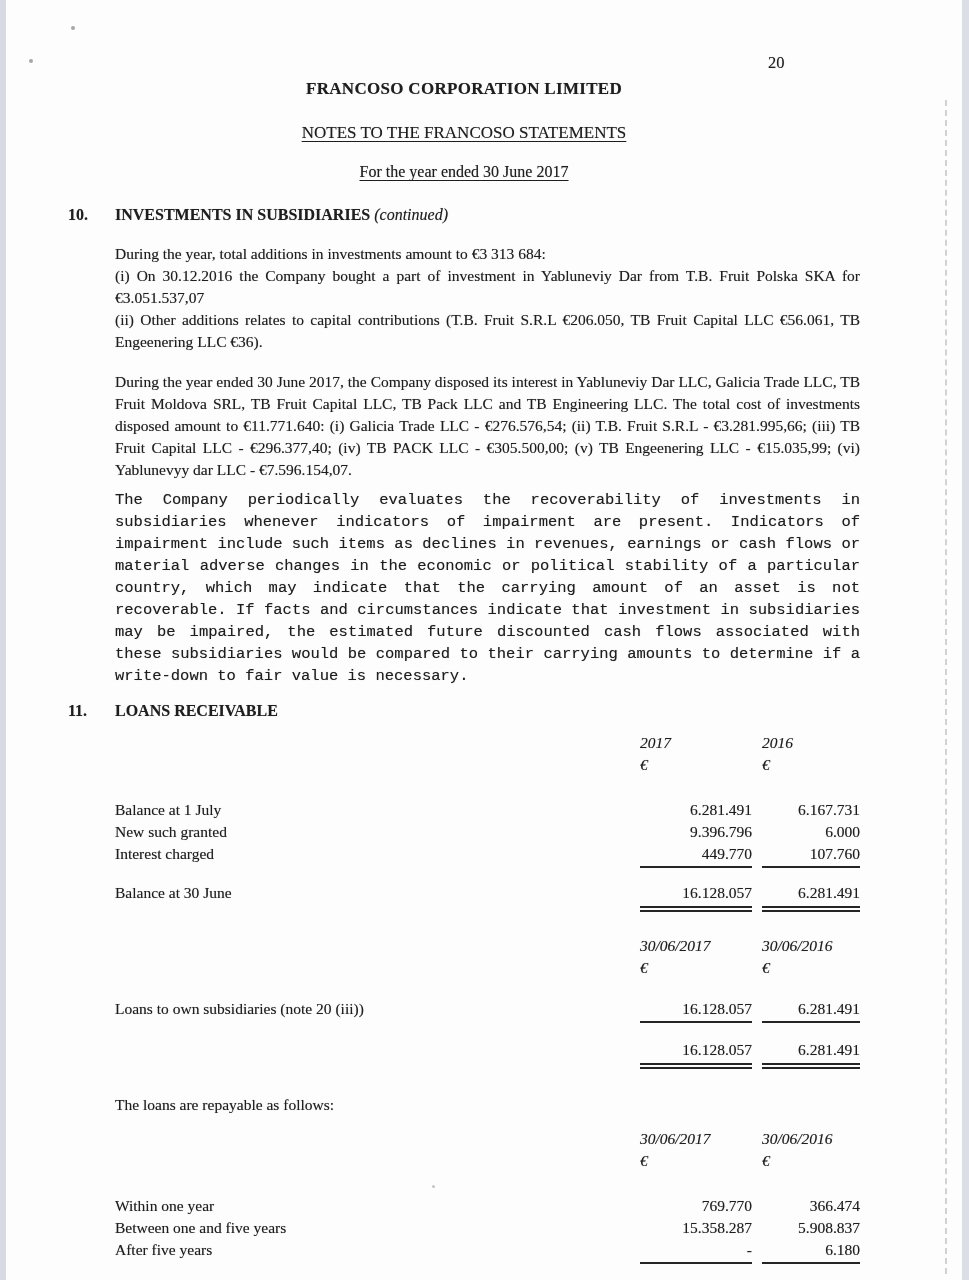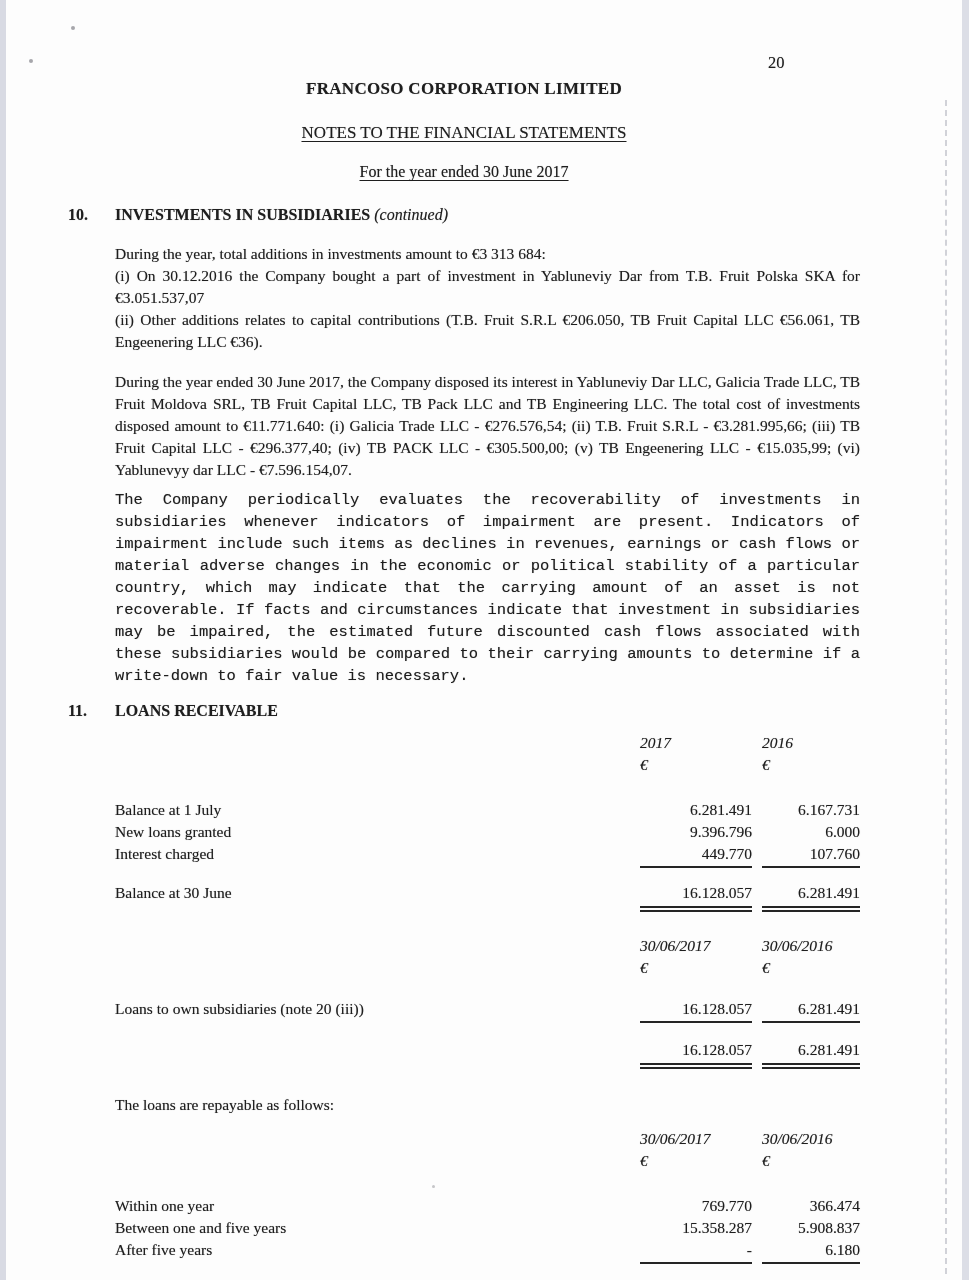--- a/index.html
+++ b/index.html
@@ -73,21 +73,21 @@
   <div class="speck s1"></div>
   <div class="speck s2"></div>
   <div class="speck s3"></div>
 
   <div class="pageno">20</div>
 
   <div class="content">
 
     <div class="center company-title">FRANCOSO CORPORATION LIMITED</div>
     <div class="center doc-title">
-      <span>NOTES TO THE FINANCIAL STATEMENTS</span>
+      <span>NOTES TO THE FRANCOSO STATEMENTS</span>
     </div>
     <div class="center period">
       <span>For the year ended 30 June 2017</span>
     </div>
 
     <div class="sec-heading h10">
       <span class="sec-num">10.</span>
       <span>
         <span>INVESTMENTS IN SUBSIDIARIES</span>
         <span class="continued">(continued)</span>
@@ -119,21 +119,21 @@
       <div class="c1">€</div>
       <div class="c2">€</div>
     </div>
     <div class="mt-rows1">
       <div class="trow">
         <div class="tlabel">Balance at 1 July</div>
         <div class="c1">6.281.491</div>
         <div class="c2">6.167.731</div>
       </div>
       <div class="trow">
-        <div class="tlabel">New loans granted</div>
+        <div class="tlabel">New such granted</div>
         <div class="c1">9.396.796</div>
         <div class="c2">6.000</div>
       </div>
       <div class="trow">
         <div class="tlabel">Interest charged</div>
         <div class="c1 ul">449.770</div>
         <div class="c2 ul">107.760</div>
       </div>
     </div>
     <div class="trow mt-total1">

